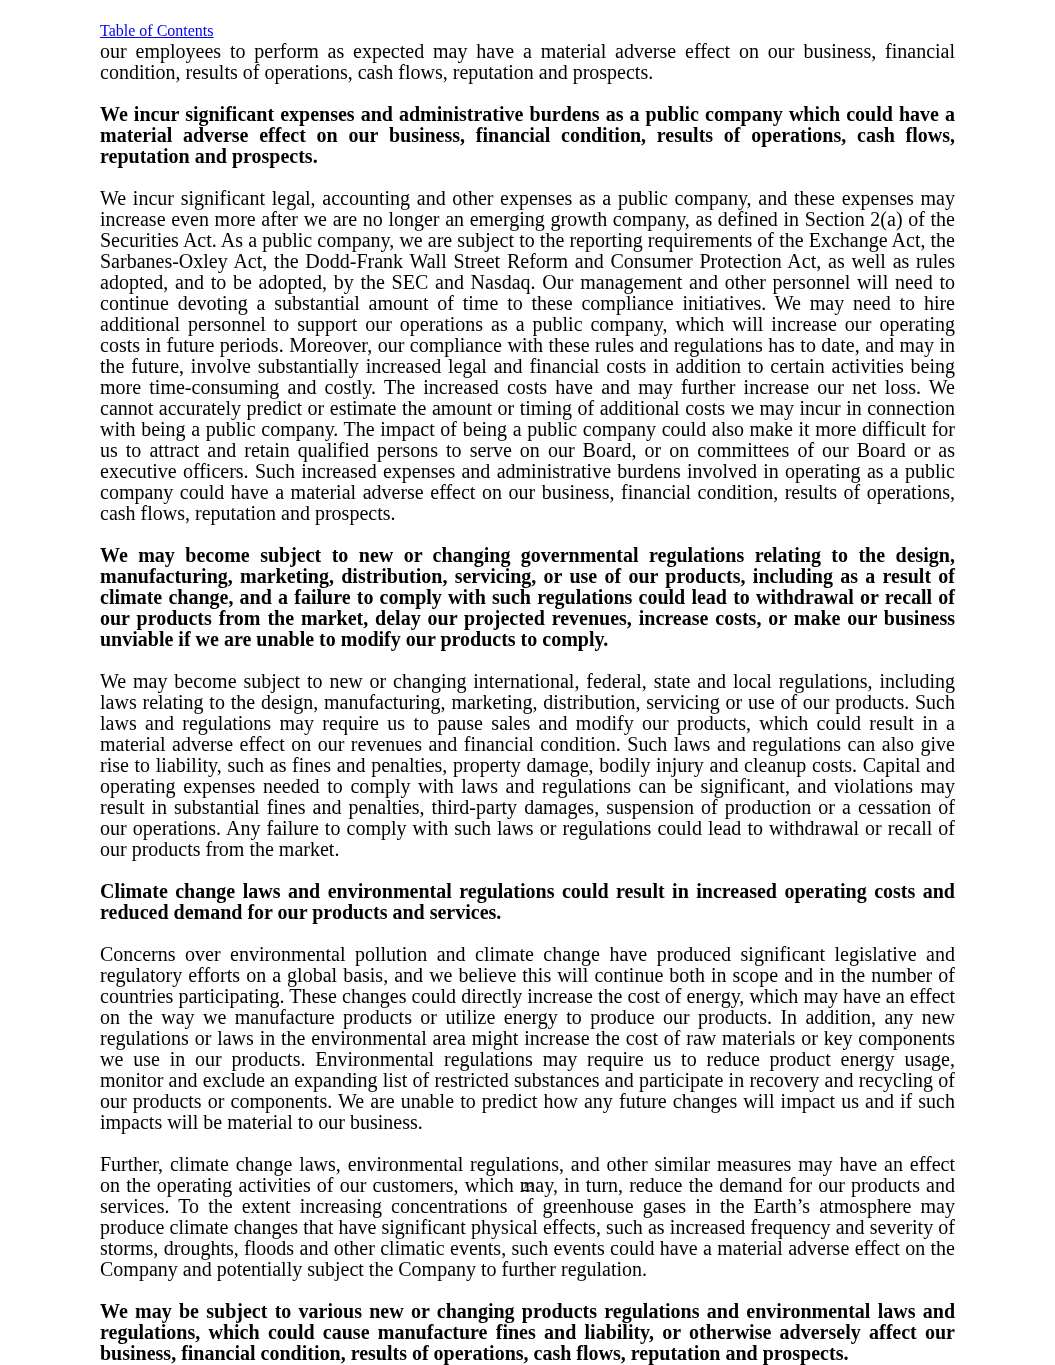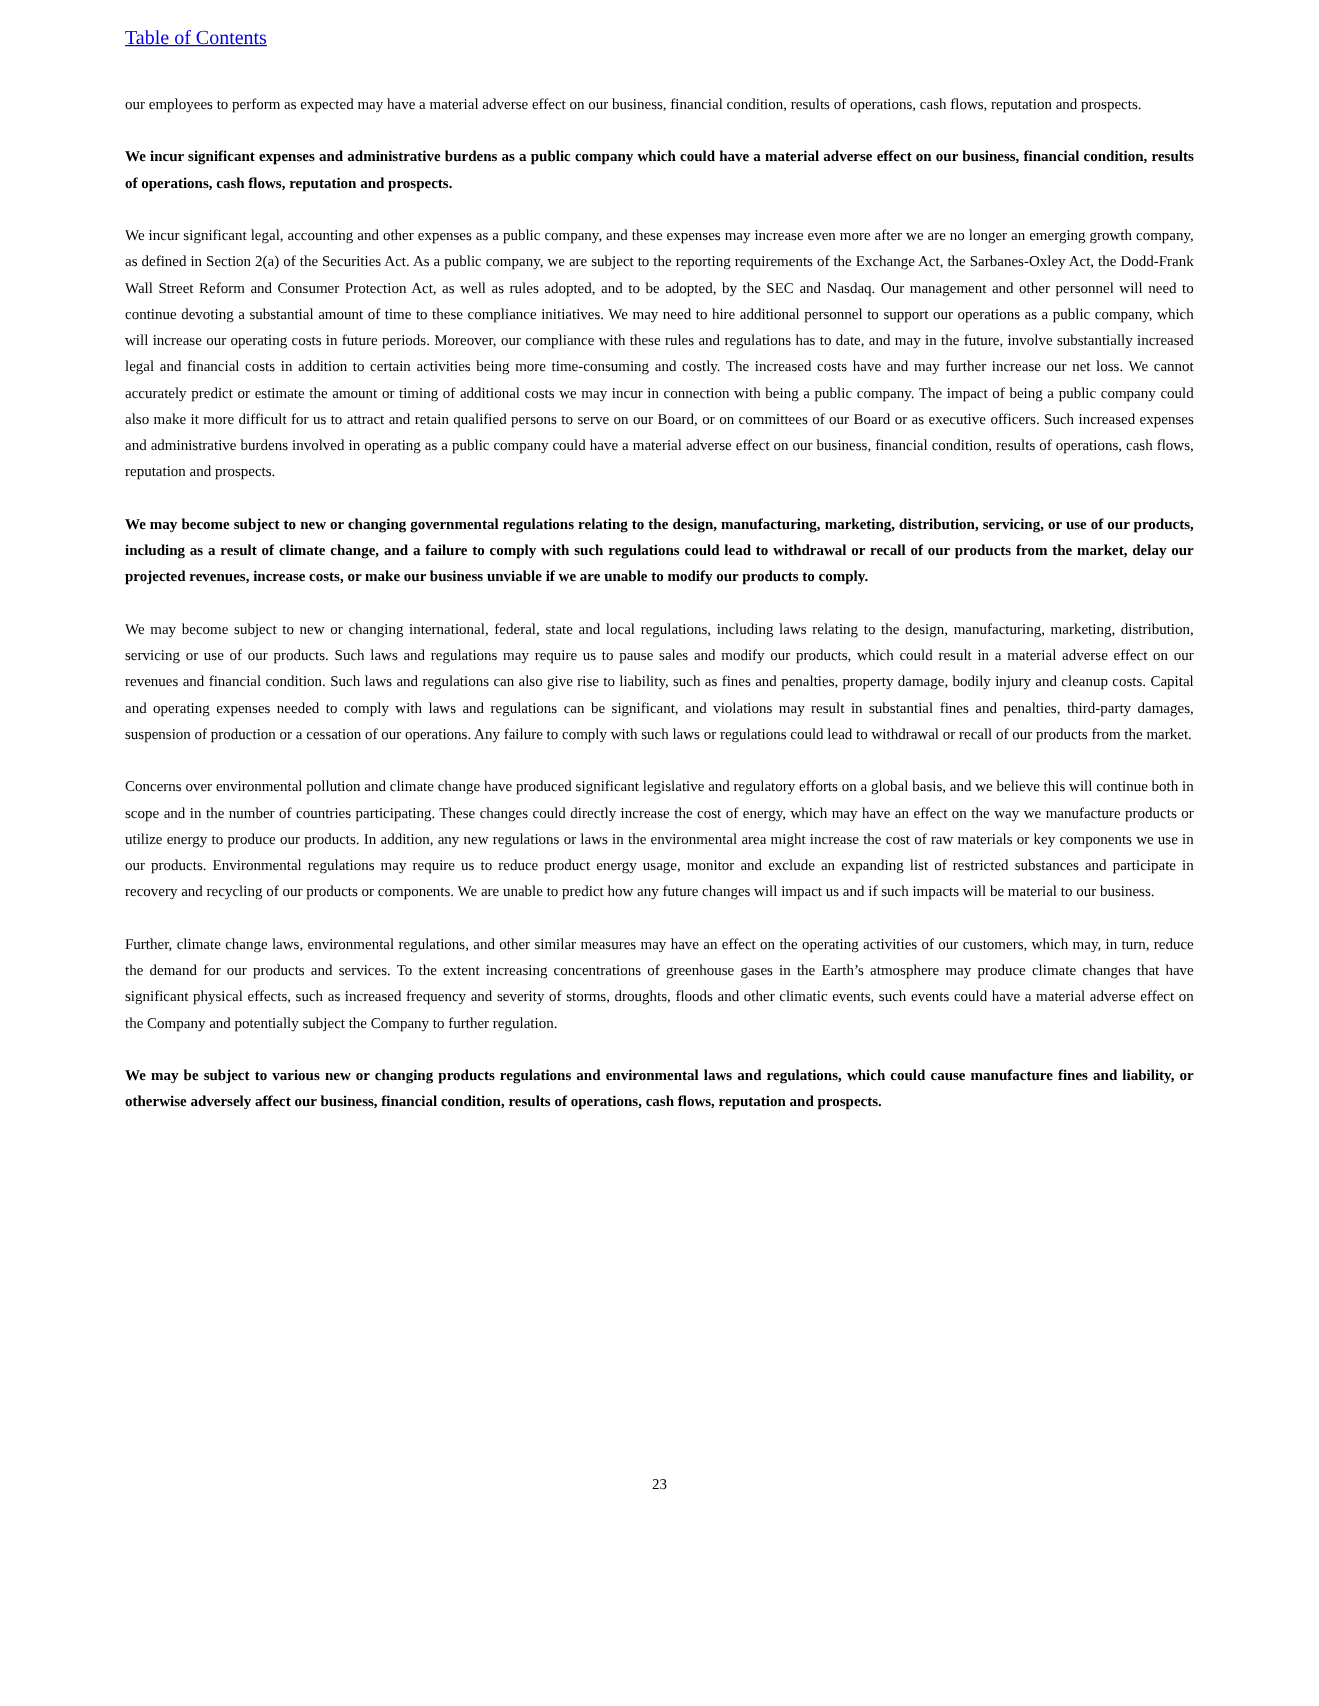--- a/index.html
+++ b/index.html
@@ -23,22 +23,21 @@
   }
   .toc-link {
     display: inline-block;
     color: #0000EE;
     text-decoration: underline;
     font-size: 16px;
     line-height: 21px;
     cursor: pointer;
   }
   .content {
-    margin-top: 32px;
-    font-size: 12px;
+    font-size: 20px;
     line-height: 21px;
     text-align: justify;
   }
   .para {
     margin: 0 0 21px 0;
   }
   .heading {
     margin: 0 0 21px 0;
     font-weight: bold;
   }
@@ -63,20 +62,21 @@
     <p class="para">our employees to perform as expected may have a material adverse effect on our business, financial condition, results of operations, cash flows, reputation and prospects.</p>
 
     <p class="heading">We incur significant expenses and administrative burdens as a public company which could have a material adverse effect on our business, financial condition, results of operations, cash flows, reputation and prospects.</p>
 
     <p class="para">We incur significant legal, accounting and other expenses as a public company, and these expenses may increase even more after we are no longer an emerging growth company, as defined in Section 2(a) of the Securities Act. As a public company, we are subject to the reporting requirements of the Exchange Act, the Sarbanes-Oxley Act, the Dodd-Frank Wall Street Reform and Consumer Protection Act, as well as rules adopted, and to be adopted, by the SEC and Nasdaq. Our management and other personnel will need to continue devoting a substantial amount of time to these compliance initiatives. We may need to hire additional personnel to support our operations as a public company, which will increase our operating costs in future periods. Moreover, our compliance with these rules and regulations has to date, and may in the future, involve substantially increased legal and financial costs in addition to certain activities being more time-consuming and costly. The increased costs have and may further increase our net loss. We cannot accurately predict or estimate the amount or timing of additional costs we may incur in connection with being a public company. The impact of being a public company could also make it more difficult for us to attract and retain qualified persons to serve on our Board, or on committees of our Board or as executive officers. Such increased expenses and administrative burdens involved in operating as a public company could have a material adverse effect on our business, financial condition, results of operations, cash flows, reputation and prospects.</p>
 
     <p class="heading">We may become subject to new or changing governmental regulations relating to the design, manufacturing, marketing, distribution, servicing, or use of our products, including as a result of climate change, and a failure to comply with such regulations could lead to withdrawal or recall of our products from the market, delay our projected revenues, increase costs, or make our business unviable if we are unable to modify our products to comply.</p>
 
     <p class="para">We may become subject to new or changing international, federal, state and local regulations, including laws relating to the design, manufacturing, marketing, distribution, servicing or use of our products. Such laws and regulations may require us to pause sales and modify our products, which could result in a material adverse effect on our revenues and financial condition. Such laws and regulations can also give rise to liability, such as fines and penalties, property damage, bodily injury and cleanup costs. Capital and operating expenses needed to comply with laws and regulations can be significant, and violations may result in substantial fines and penalties, third-party damages, suspension of production or a cessation of our operations. Any failure to comply with such laws or regulations could lead to withdrawal or recall of our products from the market.</p>
 
+    <p class="heading">Climate change laws and environmental regulations could result in increased operating costs and reduced demand for our products and services.</p>
 
     <p class="para">Concerns over environmental pollution and climate change have produced significant legislative and regulatory efforts on a global basis, and we believe this will continue both in scope and in the number of countries participating. These changes could directly increase the cost of energy, which may have an effect on the way we manufacture products or utilize energy to produce our products. In addition, any new regulations or laws in the environmental area might increase the cost of raw materials or key components we use in our products. Environmental regulations may require us to reduce product energy usage, monitor and exclude an expanding list of restricted substances and participate in recovery and recycling of our products or components. We are unable to predict how any future changes will impact us and if such impacts will be material to our business.</p>
 
     <p class="para">Further, climate change laws, environmental regulations, and other similar measures may have an effect on the operating activities of our customers, which may, in turn, reduce the demand for our products and services. To the extent increasing concentrations of greenhouse gases in the Earth’s atmosphere may produce climate changes that have significant physical effects, such as increased frequency and severity of storms, droughts, floods and other climatic events, such events could have a material adverse effect on the Company and potentially subject the Company to further regulation.</p>
 
     <p class="heading">We may be subject to various new or changing products regulations and environmental laws and regulations, which could cause manufacture fines and liability, or otherwise adversely affect our business, financial condition, results of operations, cash flows, reputation and prospects.</p>
   </div>
 
   <div class="page-number">23</div>
 

